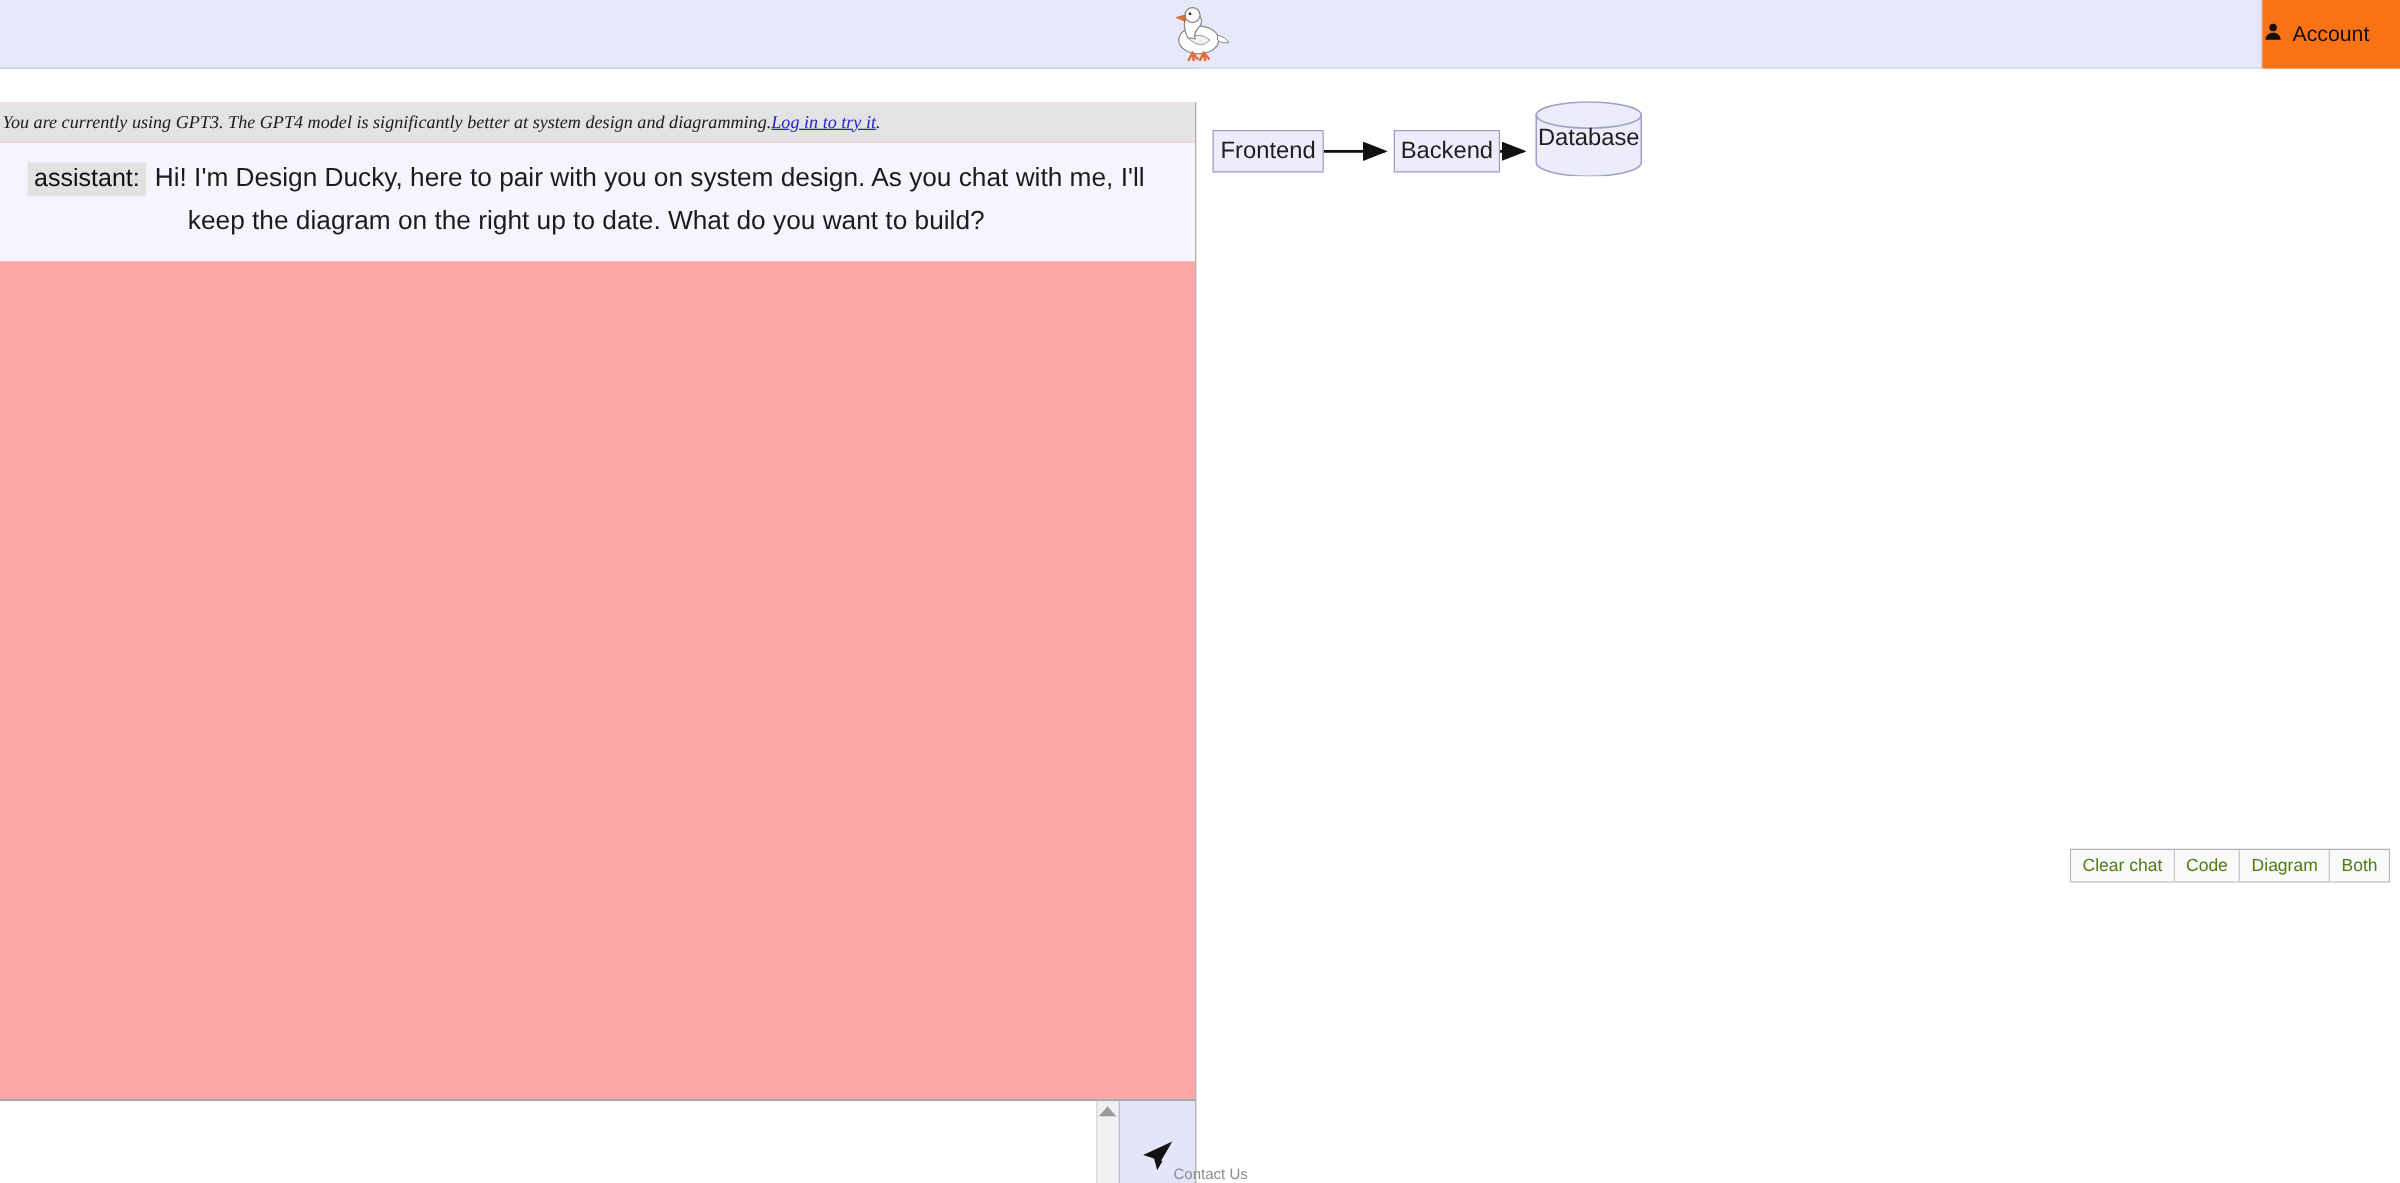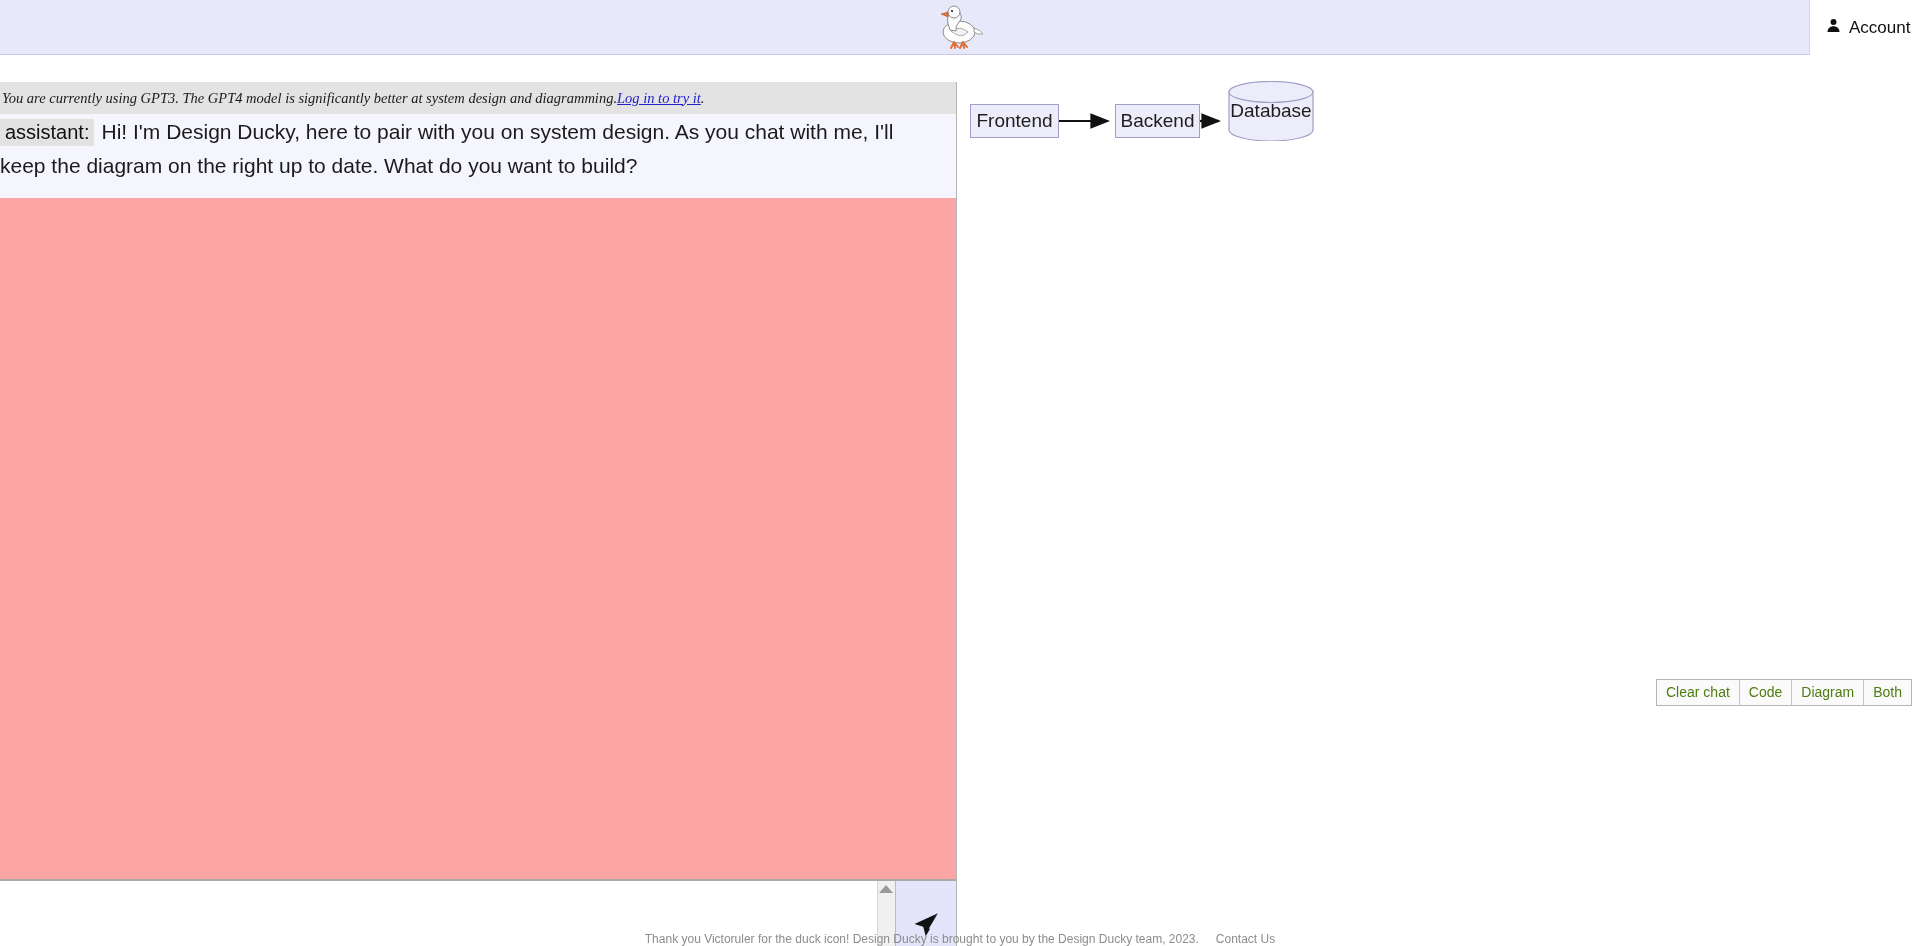--- a/index.html
+++ b/index.html
@@ -19,24 +19,23 @@
     border-bottom: 1px solid #c9c9e6;
     display: flex; align-items: center; justify-content: center;
   }
   #brand-logo {
     width: 54px; height: 52px;
     display: flex; align-items: center; justify-content: center;
   }
   #account-area {
     position: absolute; top: 0; right: 0;
     width: 111px; height: 55px;
-    background: #ffffff;
+    background: #f97316;
     border-left: 1px solid #d5d5e8;
     display: flex; align-items: center; gap: 7px;
-    padding-left: 15px;
   }
   #account-area .acct-label {
     font-size: 17px; color: #111; line-height: 1;
   }
 
   
   #chat-pane {
     position: absolute; left: 0; top: 55px;
     width: 957px; height: 891px;
     background: #fca5a5;
@@ -73,22 +72,23 @@
   }
 
   
   #messages {
     position: absolute; left: 0; top: 32px;
     width: 956px; height: 802px;
     overflow: hidden;
   }
   .msg-row {
     background: #f4f5fd;
-    padding: 1px 0 16px 0;
+    padding: 12px 0 16px 0;
     width: 956px;
+    text-align: center;
   }
   .msg-inner {
     font-size: 21px;
     line-height: 33px;
     color: #1b1b1b;
     padding-right: 18px;
   }
   .msg-role {
     background: #e2e2e2;
     padding: 2px 5px 3px 5px;
@@ -298,15 +298,14 @@
 
   <div id="view-controls">
     <div class="vc-btn">Clear chat</div>
     <div class="vc-btn">Code</div>
     <div class="vc-btn">Diagram</div>
     <div class="vc-btn">Both</div>
   </div>
 </div>
 
 <div id="footer">
-  <span>Thank you Victoruler for the duck icon! Design Ducky is brought to you by the Design Ducky team, 2023. </span>
     <a href="#">Contact Us</a>
 </div>
 
 </body></html>

